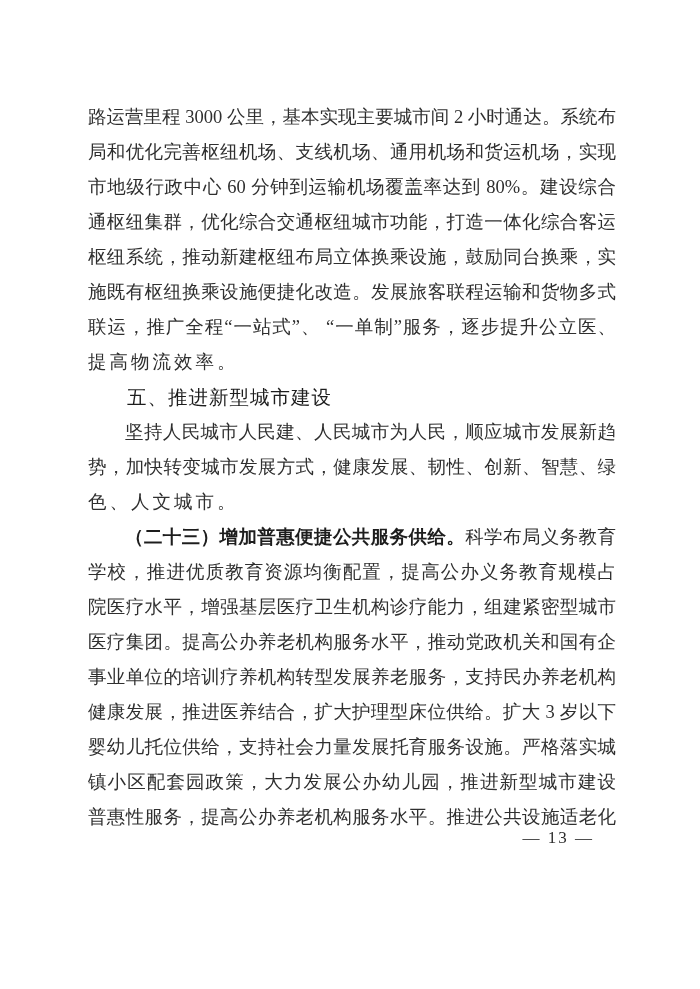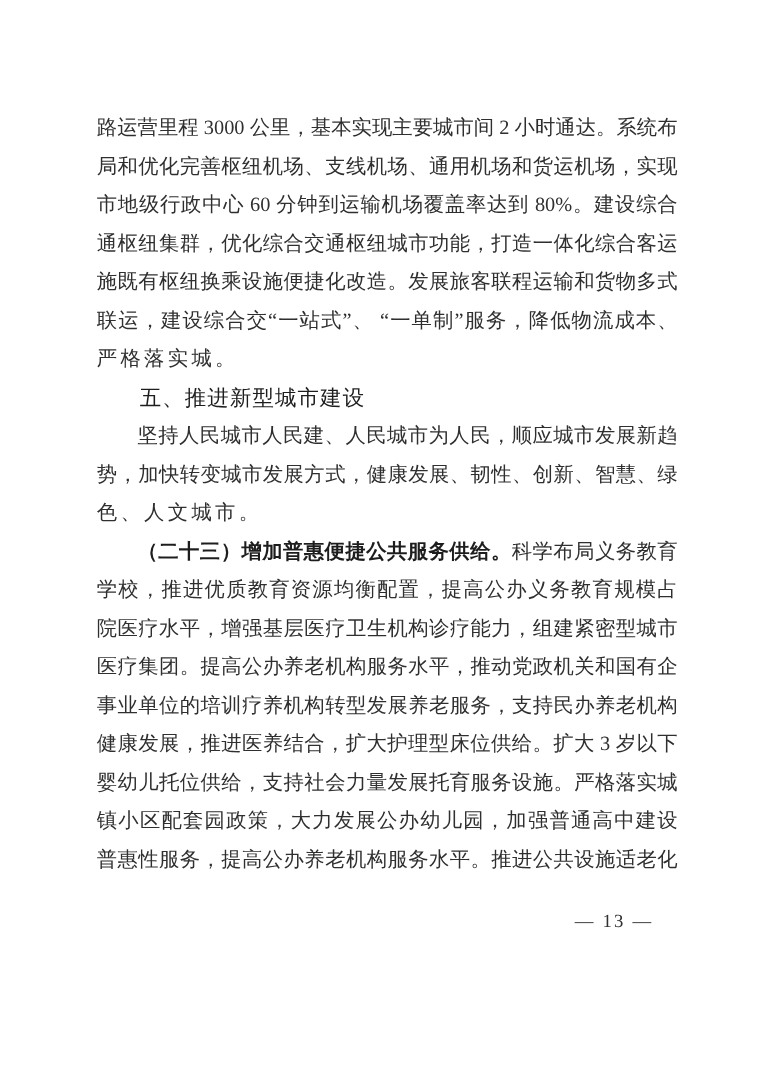--- a/index.html
+++ b/index.html
@@ -66,39 +66,40 @@
 <body>
 
 <div class="page">
 
   <div class="textcol">
 
     <div class="line j">路运营里程 3000 公里，基本实现主要城市间 2 小时通达。系统布</div>
     <div class="line j">局和优化完善枢纽机场、支线机场、通用机场和货运机场，实现</div>
     <div class="line j">市地级行政中心 60 分钟到运输机场覆盖率达到 80%。建设综合交</div>
     <div class="line j">通枢纽集群，优化综合交通枢纽城市功能，打造一体化综合客运</div>
+    <div class="line j">枢纽系统，推动新建枢纽布局立体换乘设施，鼓励同台换乘，实</div>
     <div class="line j">施既有枢纽换乘设施便捷化改造。发展旅客联程运输和货物多式</div>
-    <div class="line j">联运，建设综合交“一站式”、 “一单制”服务，降低物流成本、</div>
-    <div class="line end">严格落实城。</div>
+    <div class="line j">联运，推广全程“一站式”、 “一单制”服务，逐步提升公立医、</div>
+    <div class="line end">提高物流效率。</div>
 
     <div class="line heading indent">五、推进新型城市建设</div>
 
     <div class="line j indent">坚持人民城市人民建、人民城市为人民，顺应城市发展新趋</div>
     <div class="line j">势，加快转变城市发展方式，健康发展、韧性、创新、智慧、绿</div>
     <div class="line end">色、人文城市。</div>
 
     <div class="line j indent">
       <span class="bold-lead">（二十三）增加普惠便捷公共服务供给。</span><span>科学布局义务教育</span>
     </div>
     <div class="line j">学校，推进优质教育资源均衡配置，提高公办义务教育规模占比，</div>
     <div class="line j">院医疗水平，增强基层医疗卫生机构诊疗能力，组建紧密型城市</div>
     <div class="line j">医疗集团。提高公办养老机构服务水平，推动党政机关和国有企</div>
     <div class="line j">事业单位的培训疗养机构转型发展养老服务，支持民办养老机构</div>
     <div class="line j">健康发展，推进医养结合，扩大护理型床位供给。扩大 3 岁以下</div>
     <div class="line j">婴幼儿托位供给，支持社会力量发展托育服务设施。严格落实城</div>
-    <div class="line j">镇小区配套园政策，大力发展公办幼儿园，加强普通高中建设</div>
+    <div class="line j">镇小区配套园政策，大力发展公办幼儿园，推进新型城市建设</div>
     <div class="line j">普惠性服务，提高公办养老机构服务水平。推进公共设施适老化</div>
 
   </div>
 
   <div class="pagenum">— 13 —</div>
 
 </div>
 
 </body></html>

